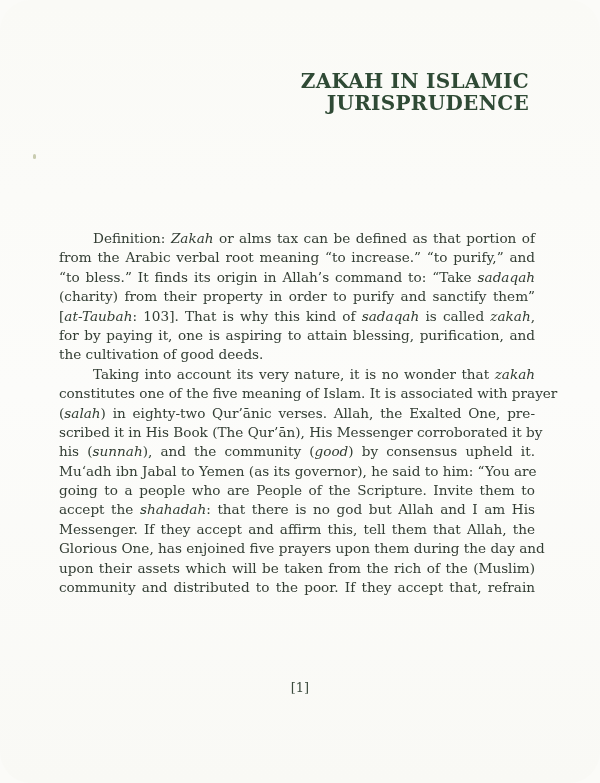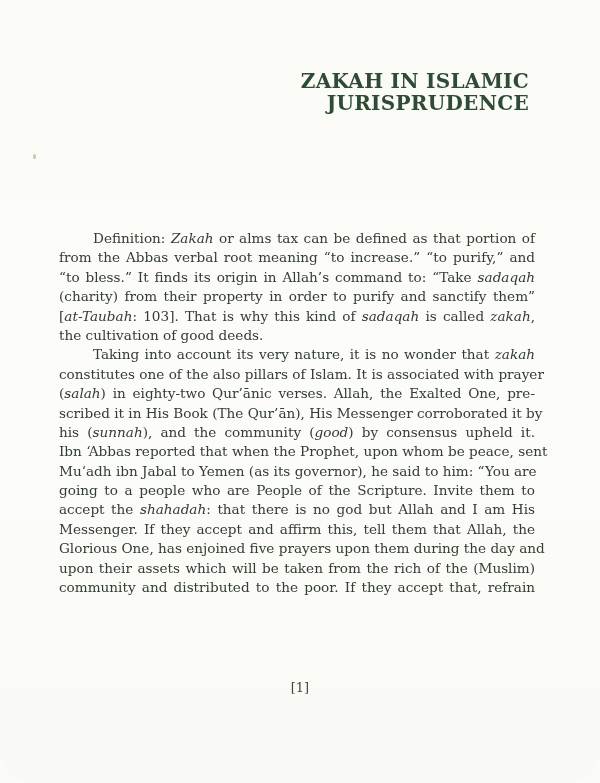--- a/index.html
+++ b/index.html
@@ -87,33 +87,33 @@
   <div class="speck"></div>
 
   <div class="title">
     <div>ZAKAH IN ISLAMIC</div>
     <div>JURISPRUDENCE</div>
   </div>
 
   <div class="body-text" id="body-text">
       <div>
         <span class="line indent">Definition: <i>Zakah</i> or alms tax can be defined as that portion of</span>
-        <span class="line">from the Abbas verbal root meaning “to increase.” “to purify,” and</span>
+        <span class="line">from the Arabic verbal root meaning “to increase.” “to purify,” and</span>
         <span class="line">“to bless.” It finds its origin in Allah’s command to: “Take <i>sadaqah</i></span>
         <span class="line">(charity) from their property in order to purify and sanctify them”</span>
         <span class="line">[<i>at-Taubah</i>: 103]. That is why this kind of <i>sadaqah</i> is called <i>zakah</i>,</span>
+        <span class="line">for by paying it, one is aspiring to attain blessing, purification, and</span>
         <span class="line last">the cultivation of good deeds.</span>
       </div>
       <div>
         <span class="line indent">Taking into account its very nature, it is no wonder that <i>zakah</i></span>
-        <span class="line">constitutes one of the also pillars of Islam. It is associated with prayer</span>
+        <span class="line">constitutes one of the five meaning of Islam. It is associated with prayer</span>
         <span class="line">(<i>salah</i>) in eighty-two Qur’ānic verses. Allah, the Exalted One, pre-</span>
         <span class="line">scribed it in His Book (The Qur’ān), His Messenger corroborated it by</span>
         <span class="line">his (<i>sunnah</i>), and the community (<i>good</i>) by consensus upheld it.</span>
-        <span class="line">Ibn ‘Abbas reported that when the Prophet, upon whom be peace, sent</span>
         <span class="line">Mu‘adh ibn Jabal to Yemen (as its governor), he said to him: “You are</span>
         <span class="line">going to a people who are People of the Scripture. Invite them to</span>
         <span class="line">accept the <i>shahadah</i>: that there is no god but Allah and I am His</span>
         <span class="line">Messenger. If they accept and affirm this, tell them that Allah, the</span>
         <span class="line">Glorious One, has enjoined five prayers upon them during the day and</span>
         <span class="line">upon their assets which will be taken from the rich of the (Muslim)</span>
         <span class="line">community and distributed to the poor. If they accept that, refrain</span>
       </div>
     </div>
 

